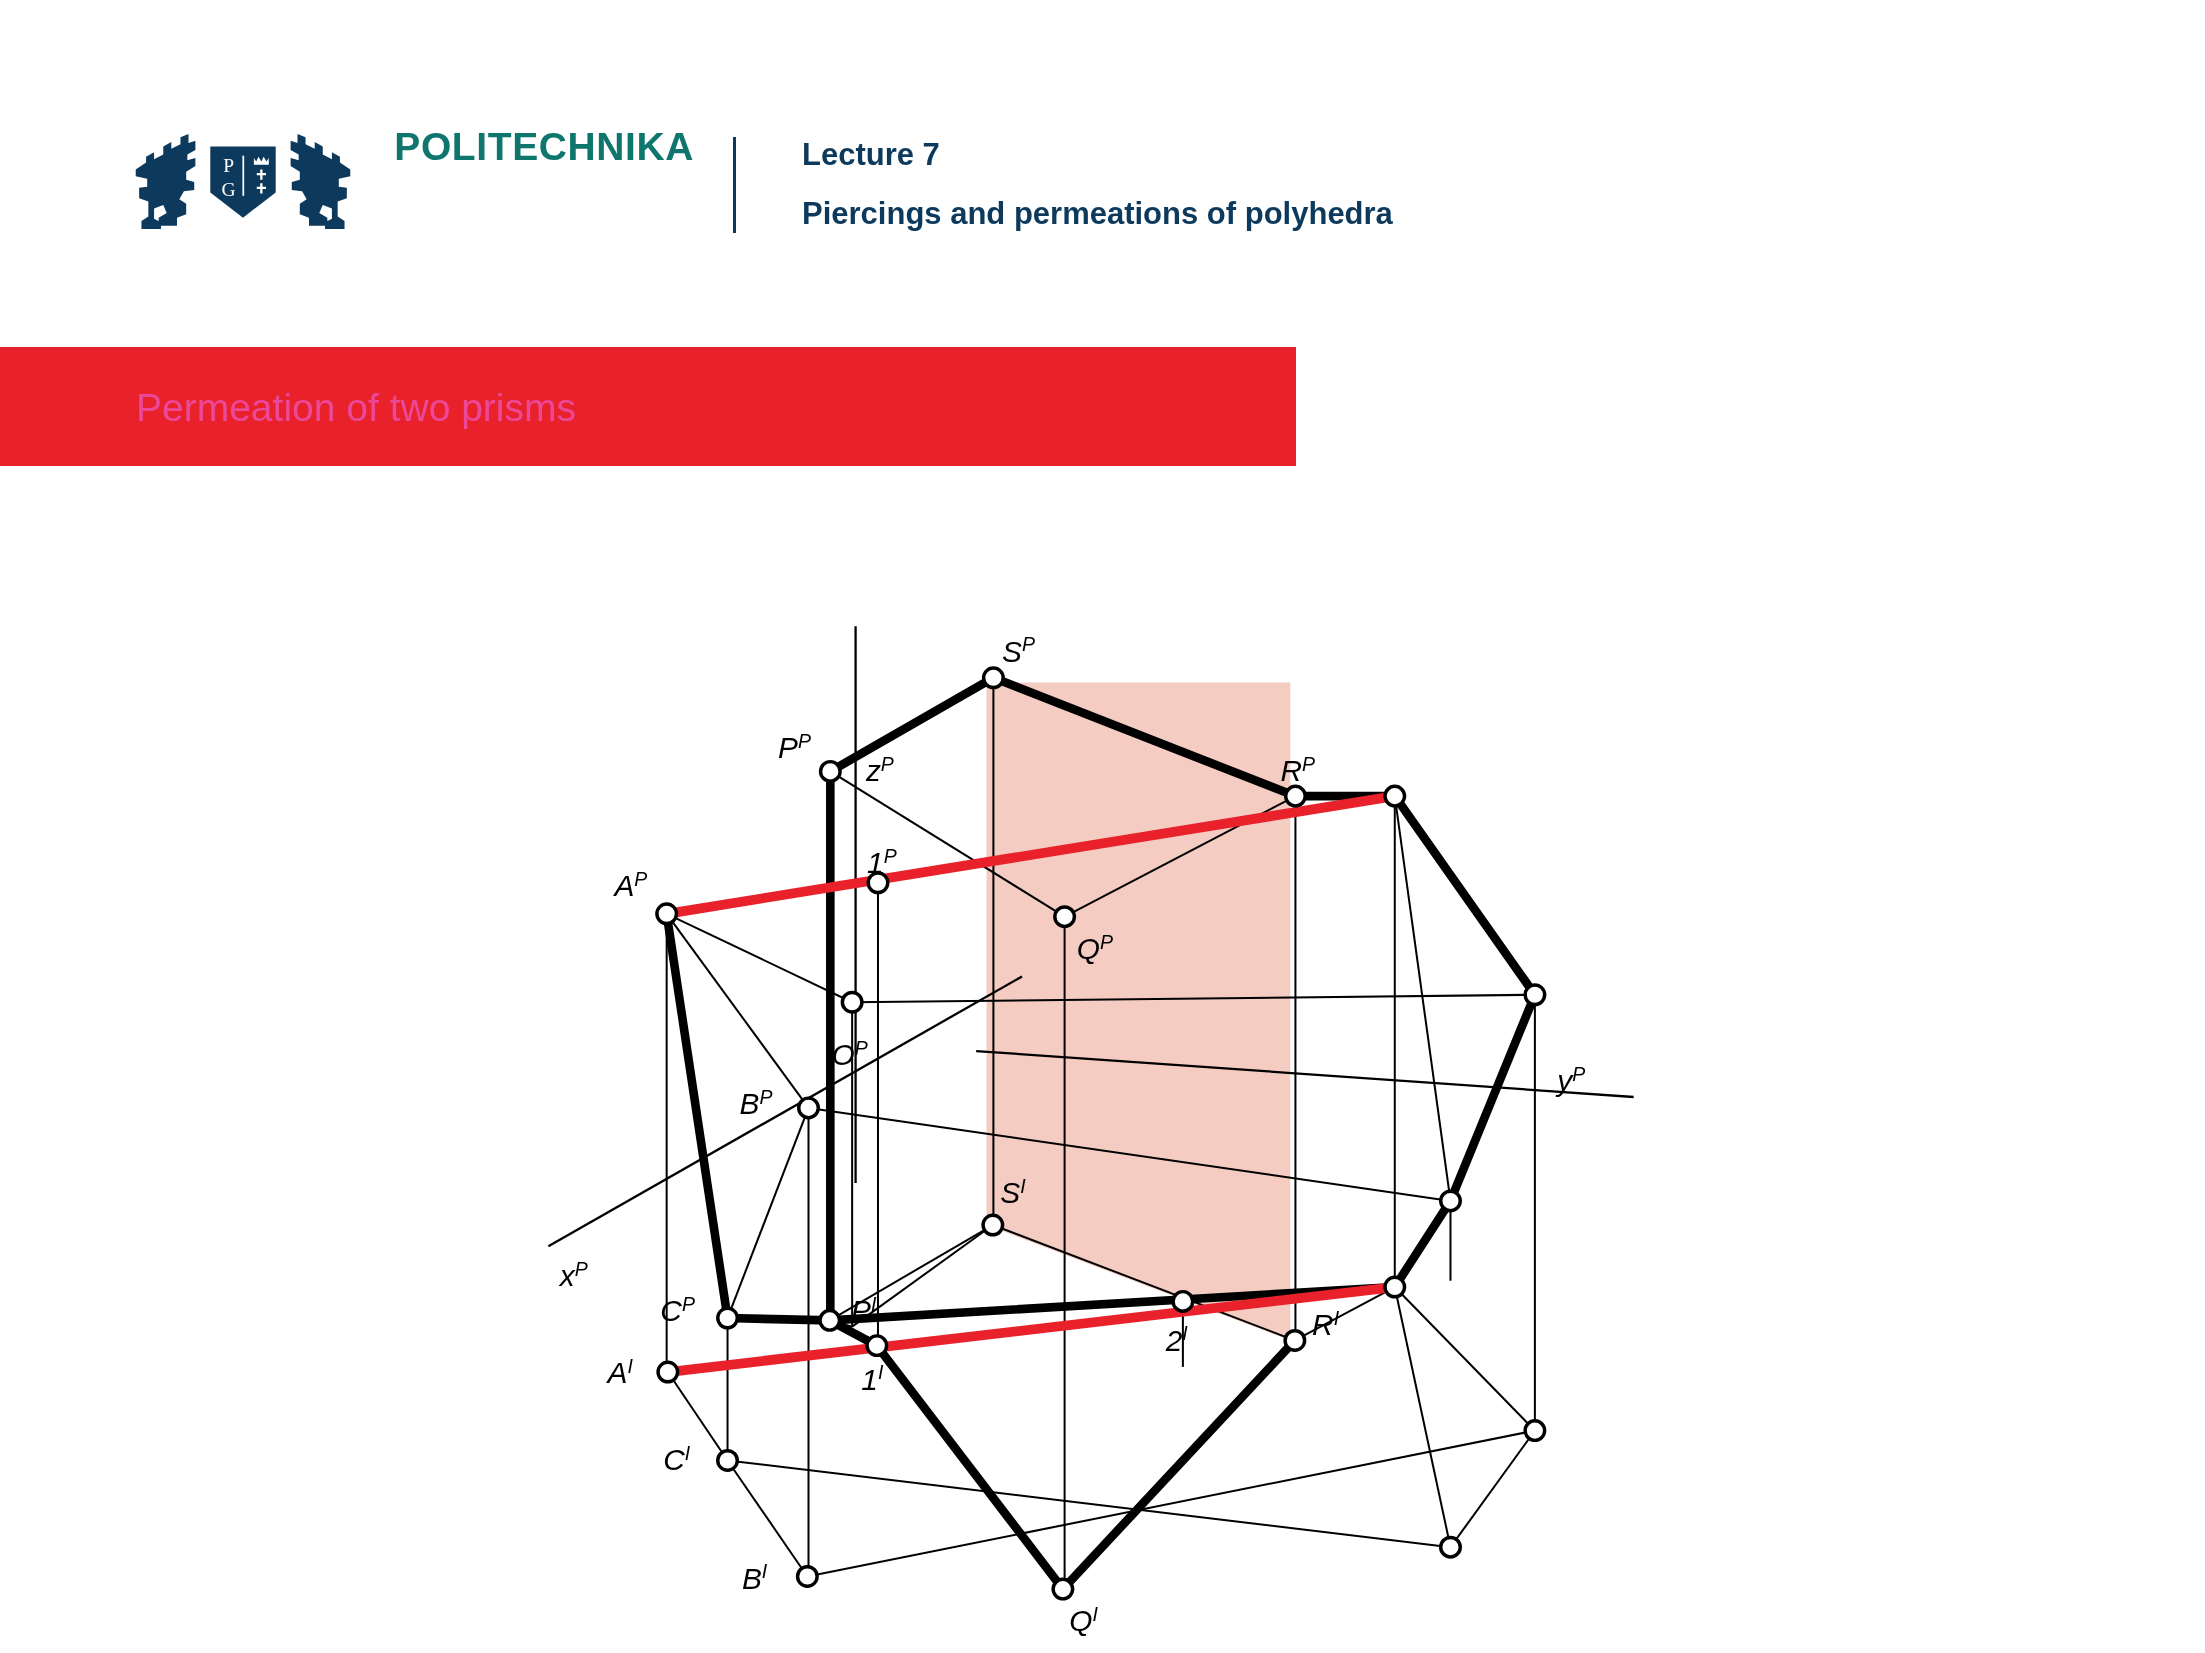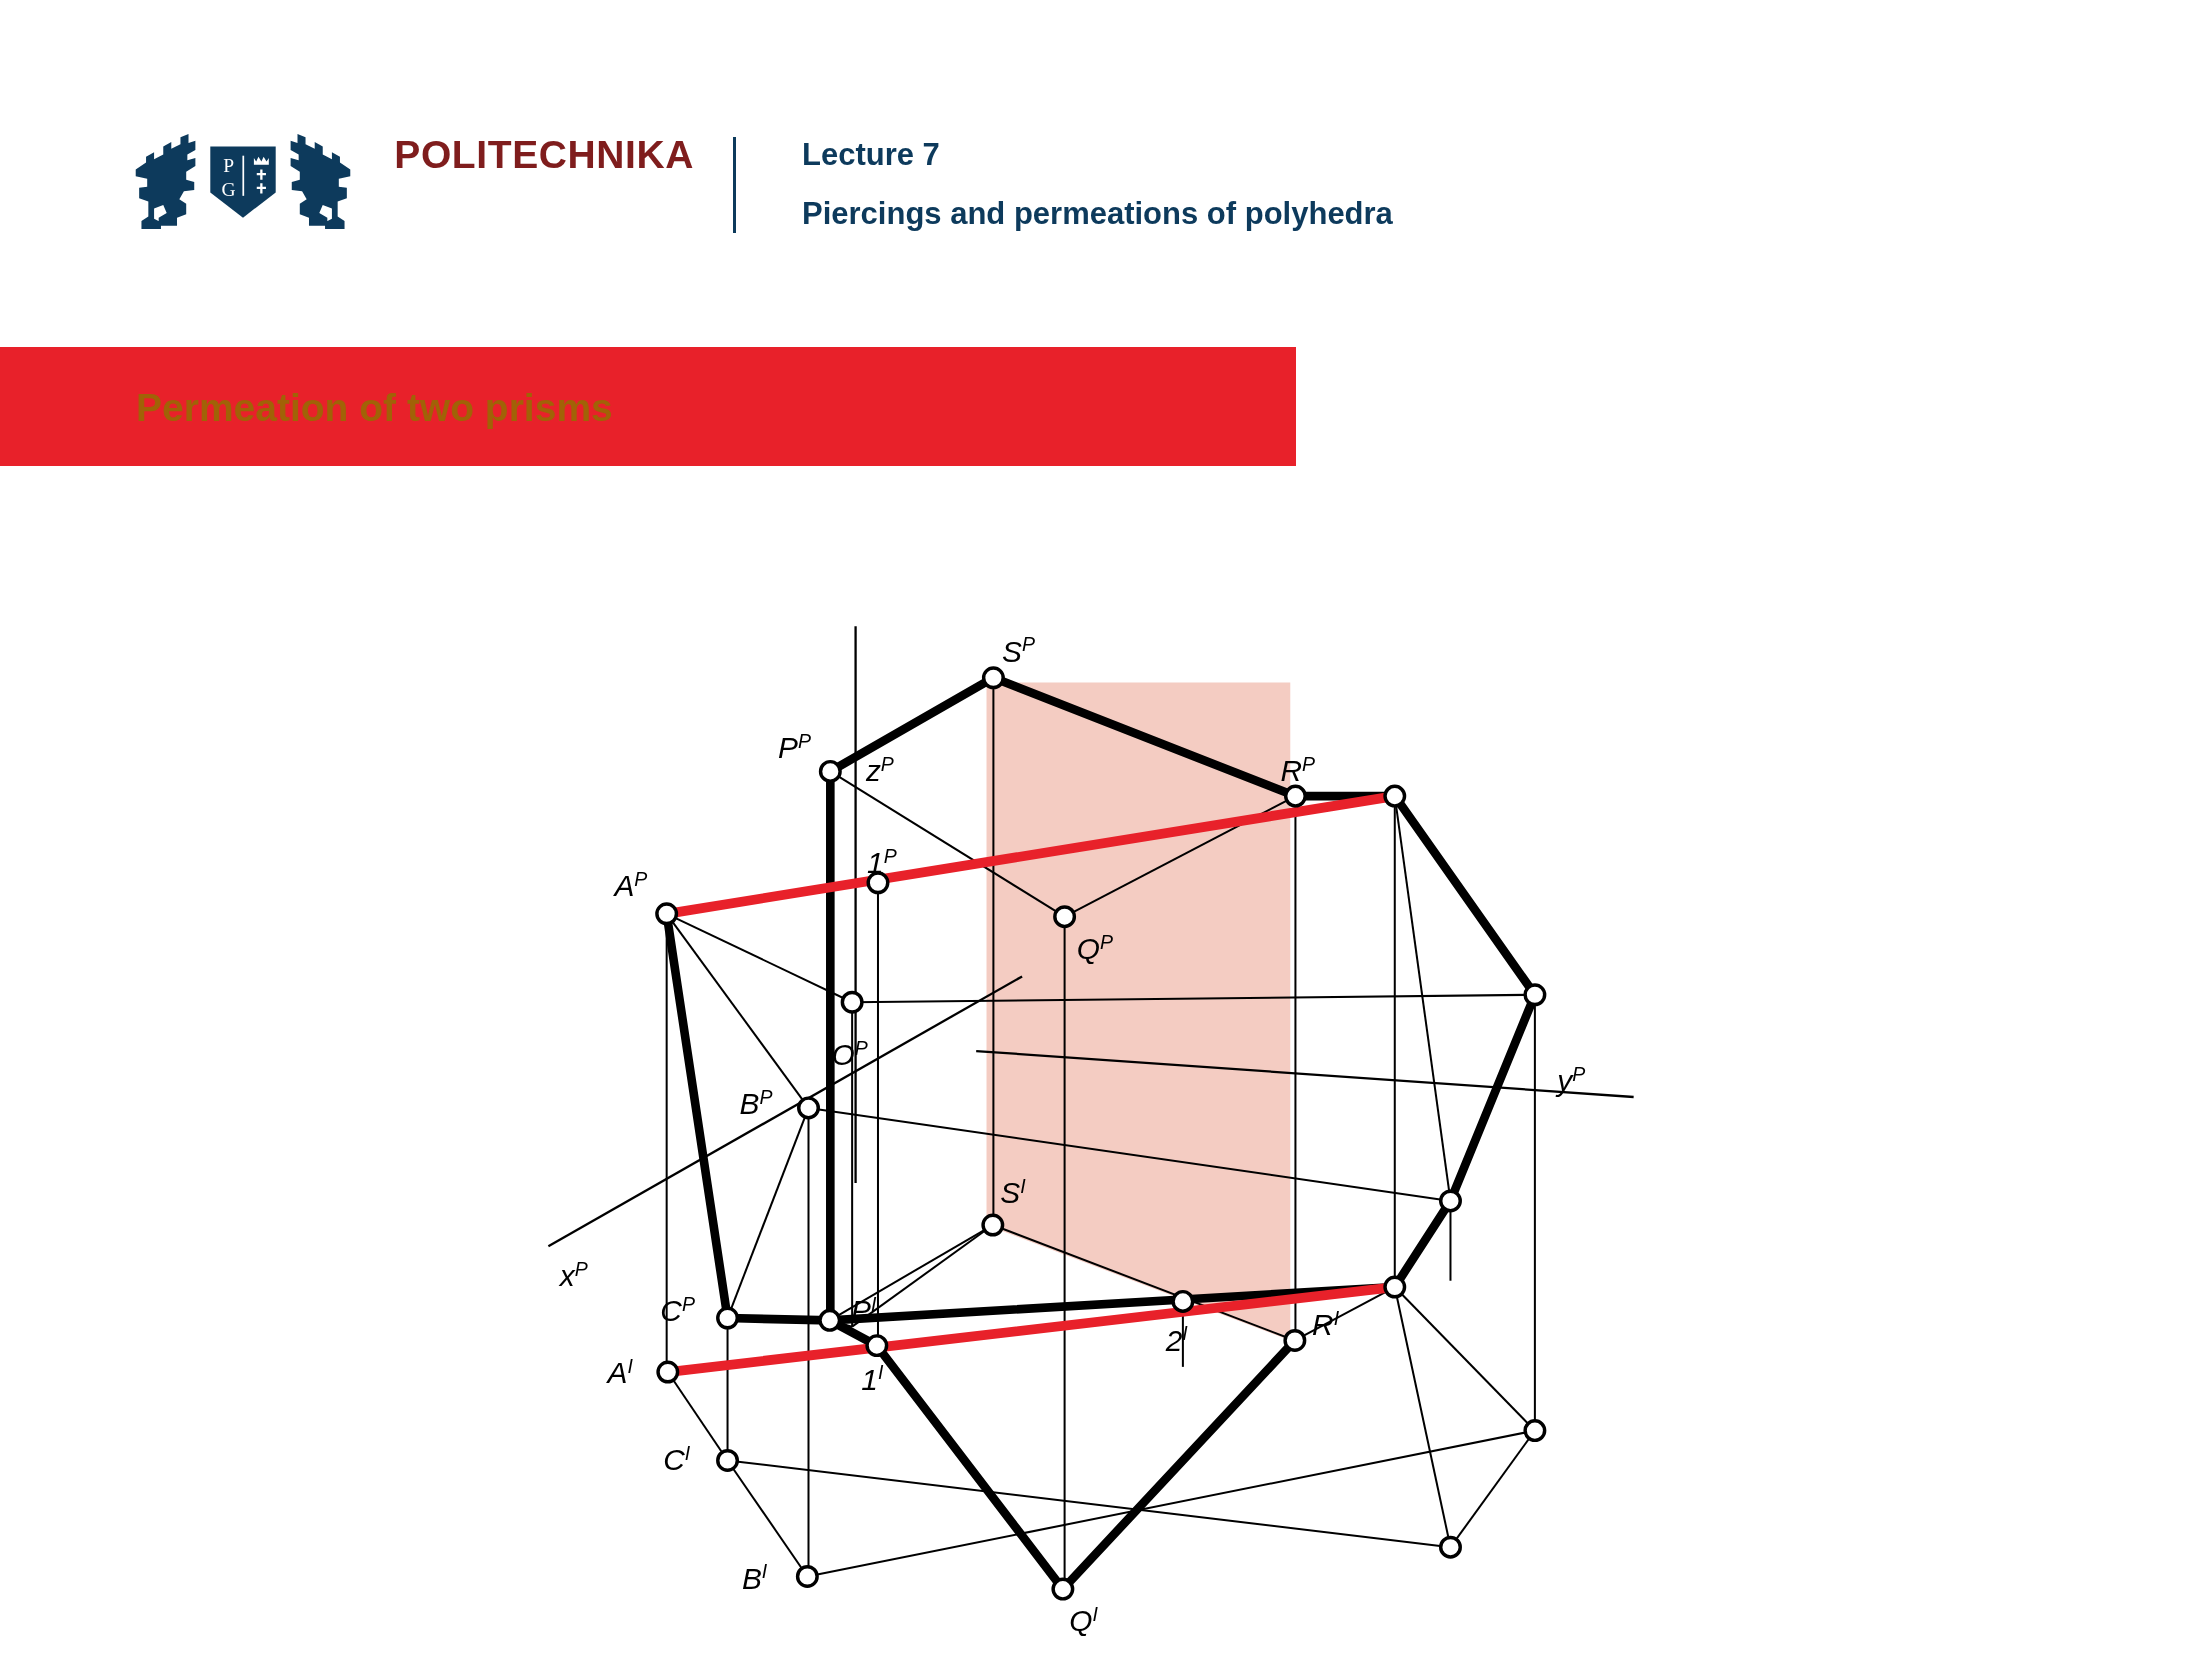--- a/index.html
+++ b/index.html
@@ -2,35 +2,35 @@
 <html style="font-size:9.2px"><head>
 <meta charset="utf-8">
 <style>
   html,body{margin:0;padding:0;}
   body{width:2205px;height:1654px;background:#ffffff;
        font-family:"Liberation Sans",sans-serif;overflow:hidden;position:relative;}
 
   
   #header{position:absolute;left:0;top:0;width:2205px;height:322px;}
   #logo{position:absolute;left:131px;top:127px;width:224px;height:109px;}
-  #brand{position:absolute;left:372px;top:132px;width:322px;height:103px;
-         color:#7f1d1d;font-weight:bold;font-size:39px;line-height:46px;
+  #brand{position:absolute;left:372px;top:124px;width:322px;height:103px;
+         color:#0f766e;font-weight:bold;font-size:39px;line-height:46px;
          letter-spacing:0.6px;text-align:right;}
   #divider{position:absolute;left:733px;top:137px;width:2.9px;height:96px;
            background:#0d3a5c;}
   #lecture-no{position:absolute;left:802px;top:137px;color:#0d3a5c;
               font-weight:bold;font-size:31px;}
   #lecture-sub{position:absolute;left:802px;top:196px;color:#0d3a5c;
                font-weight:bold;font-size:31px;white-space:nowrap;text-align:right;}
 
   
   #banner{position:absolute;left:0;top:347px;width:1296px;height:119px;
           background:#e8212a;}
-  #banner-text{position:absolute;left:136px;top:386px;color:#a16207;
-               font-weight:bold;font-size:39px;white-space:nowrap;}
+  #banner-text{position:absolute;left:136px;top:386px;color:#ec4899;
+               font-weight:normal;font-size:39px;white-space:nowrap;}
 
   
   #drawing{position:absolute;left:0;top:517px;width:2205px;height:1137px;}
   svg{display:block;}
   .lbl{font-family:"Liberation Sans",sans-serif;font-style:italic;
        font-size:52px;fill:#000;}
   .sup{font-size:34px;}
 </style>
 </head>
 <body>

